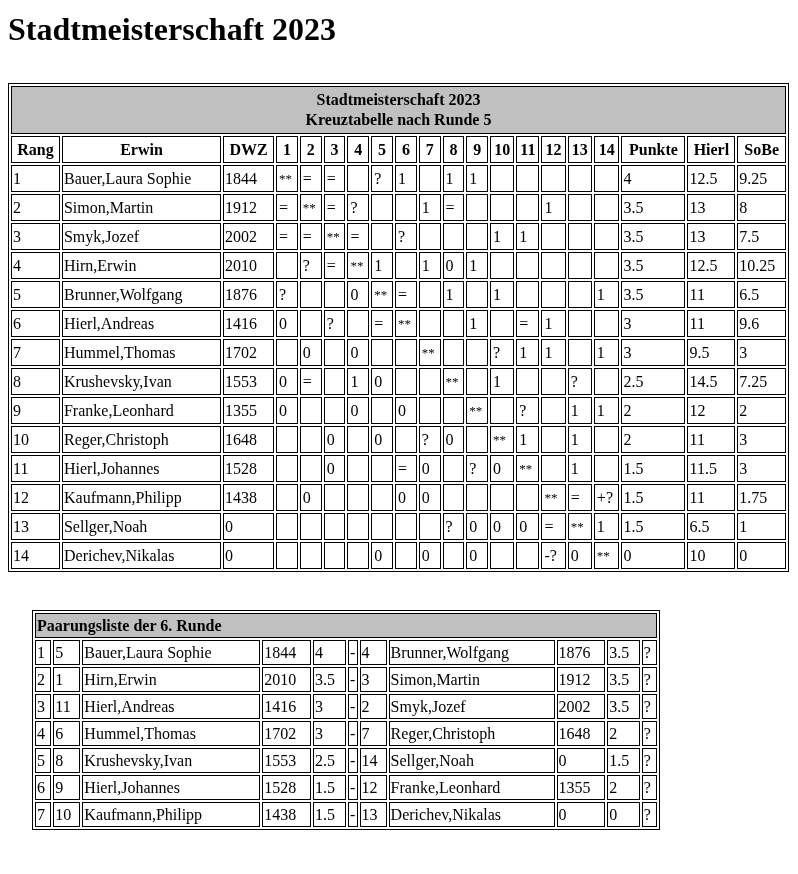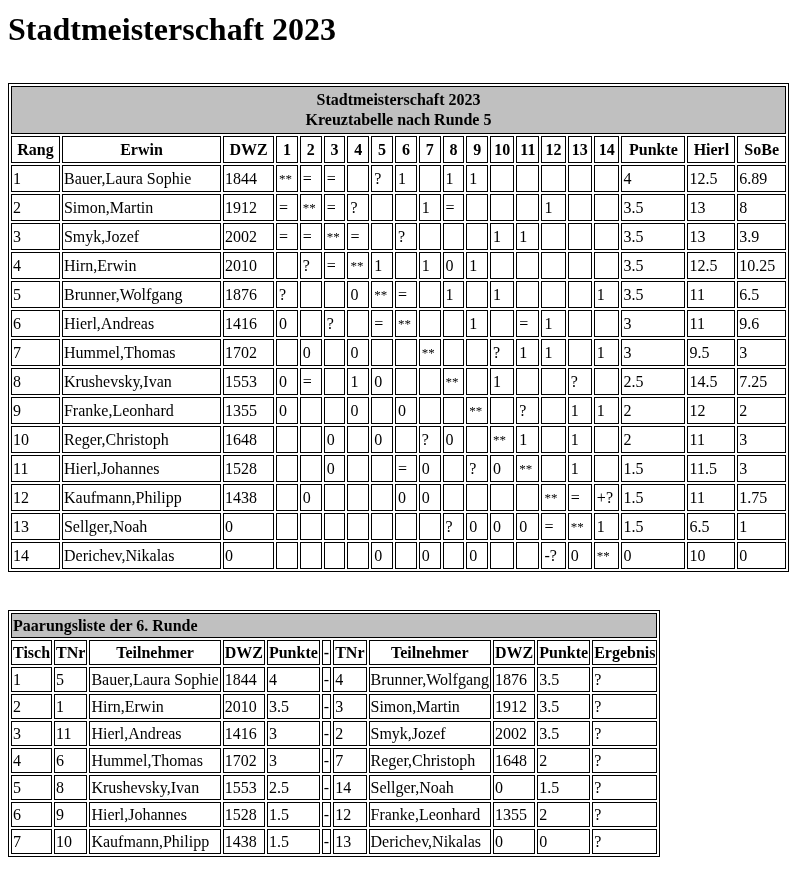--- a/index.html
+++ b/index.html
@@ -42,21 +42,21 @@
     .caption-left {
       background: #c0c0c0;
       text-align: left !important;
       font-weight: normal;
       line-height: 20px !important;
     }
     #cross { width: 781px; }
     #cross td, #cross th { height: 23px; }
     #cross td.res { padding-left: 2px; }
     #cross td.self { font-size: 13px; letter-spacing: 0px; }
-    #pair { margin-top: 38px; width: 628px; }
+    #pair { margin-top: 38px; width: 628px; margin-left: 24px; }
     #pair td, #pair th { height: 21px; line-height: 21px; }
     #pair td.dash { padding: 1px 0; text-align: center; }
   </style>
 </head>
 <body>
 
 <h1>Stadtmeisterschaft 2023</h1>
 
 <table class="grid" id="cross">
   <thead>
@@ -103,21 +103,21 @@
         <td class="res"></td>
         <td class="res">1</td>
         <td class="res">1</td>
         <td class="res"></td>
         <td class="res"></td>
         <td class="res"></td>
         <td class="res"></td>
         <td class="res"></td>
         <td>4</td>
         <td>12.5</td>
-        <td>6.89</td>
+        <td>9.25</td>
       </tr>
       <tr>
         <td>2</td>
         <td>Simon,Martin</td>
         <td>1912</td>
         <td class="res">=</td>
         <td class="res self">**</td>
         <td class="res">=</td>
         <td class="res">?</td>
         <td class="res"></td>
@@ -147,21 +147,21 @@
         <td class="res"></td>
         <td class="res"></td>
         <td class="res"></td>
         <td class="res">1</td>
         <td class="res">1</td>
         <td class="res"></td>
         <td class="res"></td>
         <td class="res"></td>
         <td>3.5</td>
         <td>13</td>
-        <td>3.9</td>
+        <td>7.5</td>
       </tr>
       <tr>
         <td>4</td>
         <td>Hirn,Erwin</td>
         <td>2010</td>
         <td class="res"></td>
         <td class="res">?</td>
         <td class="res">=</td>
         <td class="res self">**</td>
         <td class="res">1</td>
@@ -399,33 +399,20 @@
         <td>0</td>
       </tr>
     </tbody>
 </table>
 
 <table class="grid" id="pair">
   <thead>
     <tr>
       <th class="caption-left" colspan="11">Paarungsliste der 6. Runde</th>
     </tr>
-    <tr id="pair-head">
-        <th>Tisch</th>
-        <th>TNr</th>
-        <th>Teilnehmer</th>
-        <th>DWZ</th>
-        <th>Punkte</th>
-        <th class="dash">-</th>
-        <th>TNr</th>
-        <th>Teilnehmer</th>
-        <th>DWZ</th>
-        <th>Punkte</th>
-        <th>Ergebnis</th>
-      </tr>
   </thead>
   <tbody id="pair-body">
       <tr>
         <td>1</td>
         <td>5</td>
         <td>Bauer,Laura Sophie</td>
         <td>1844</td>
         <td>4</td>
         <td class="dash">-</td>
         <td>4</td>

